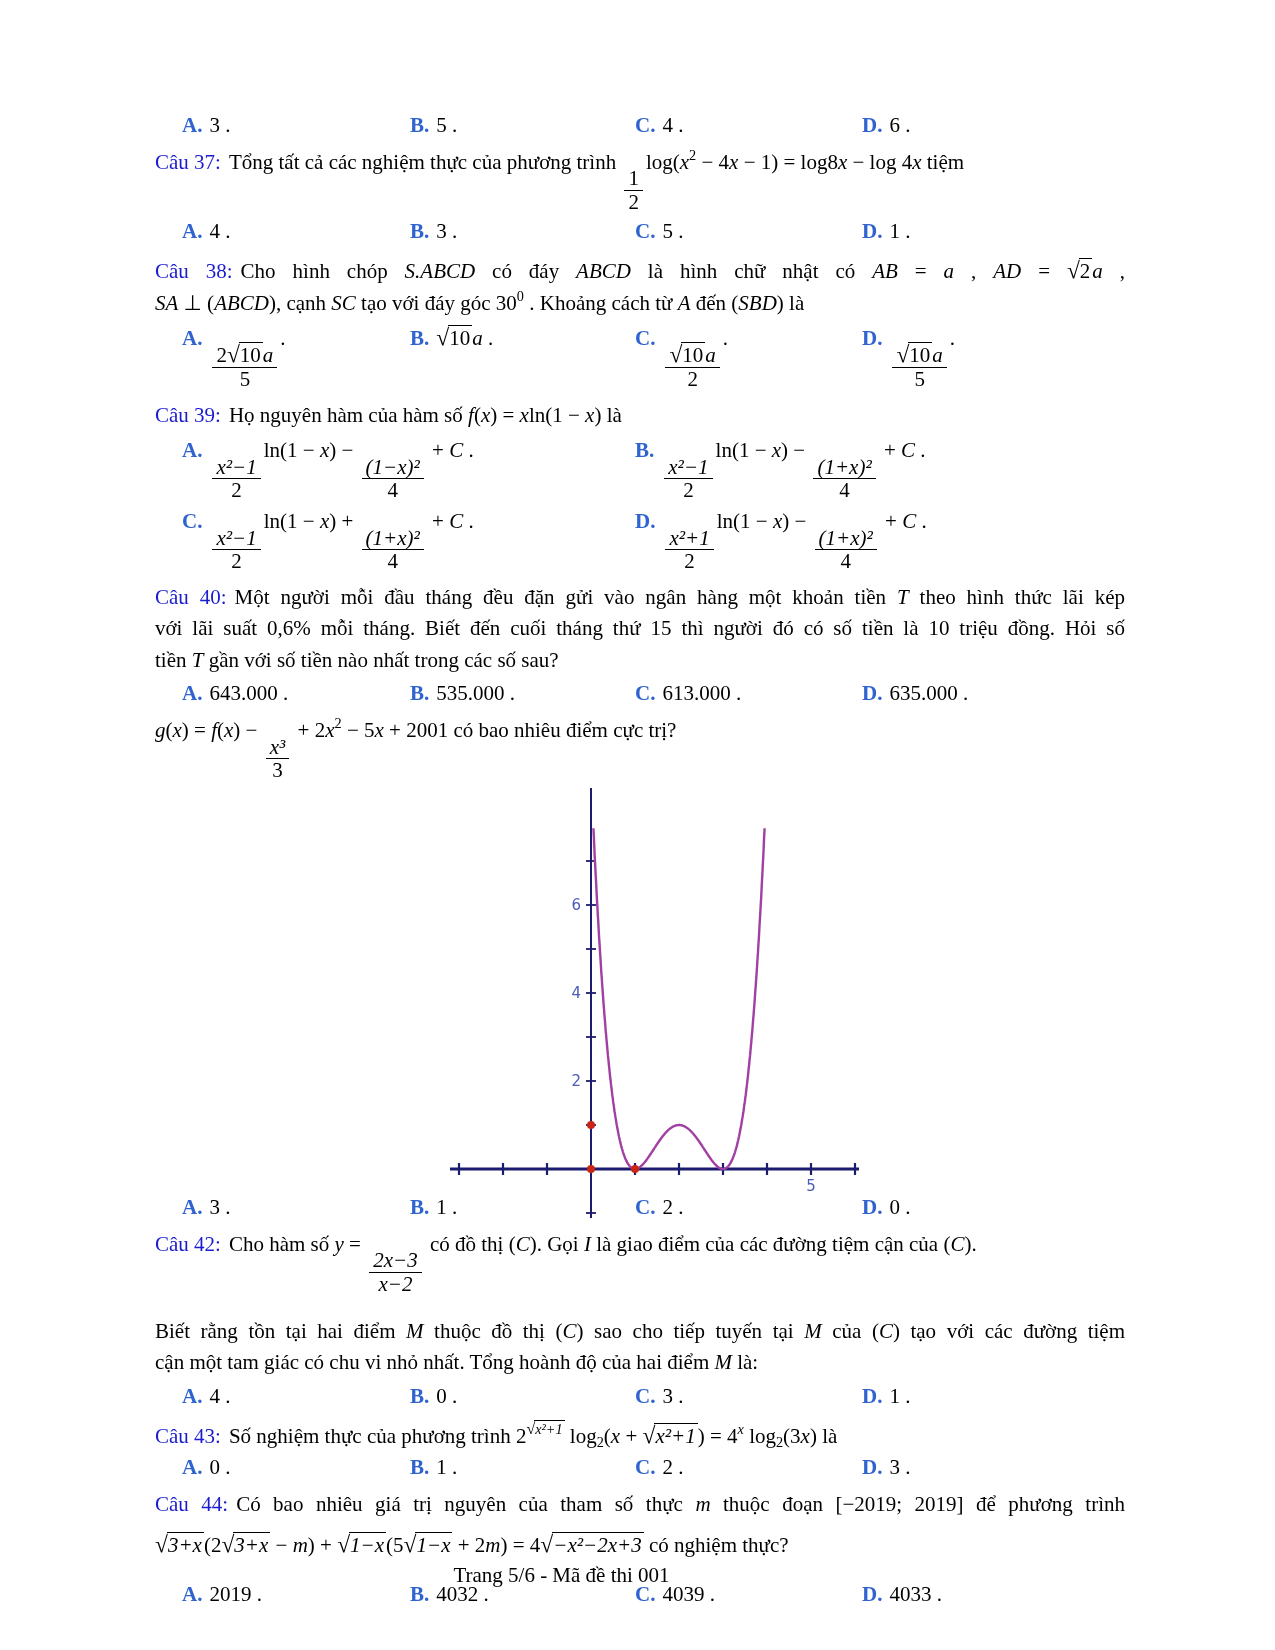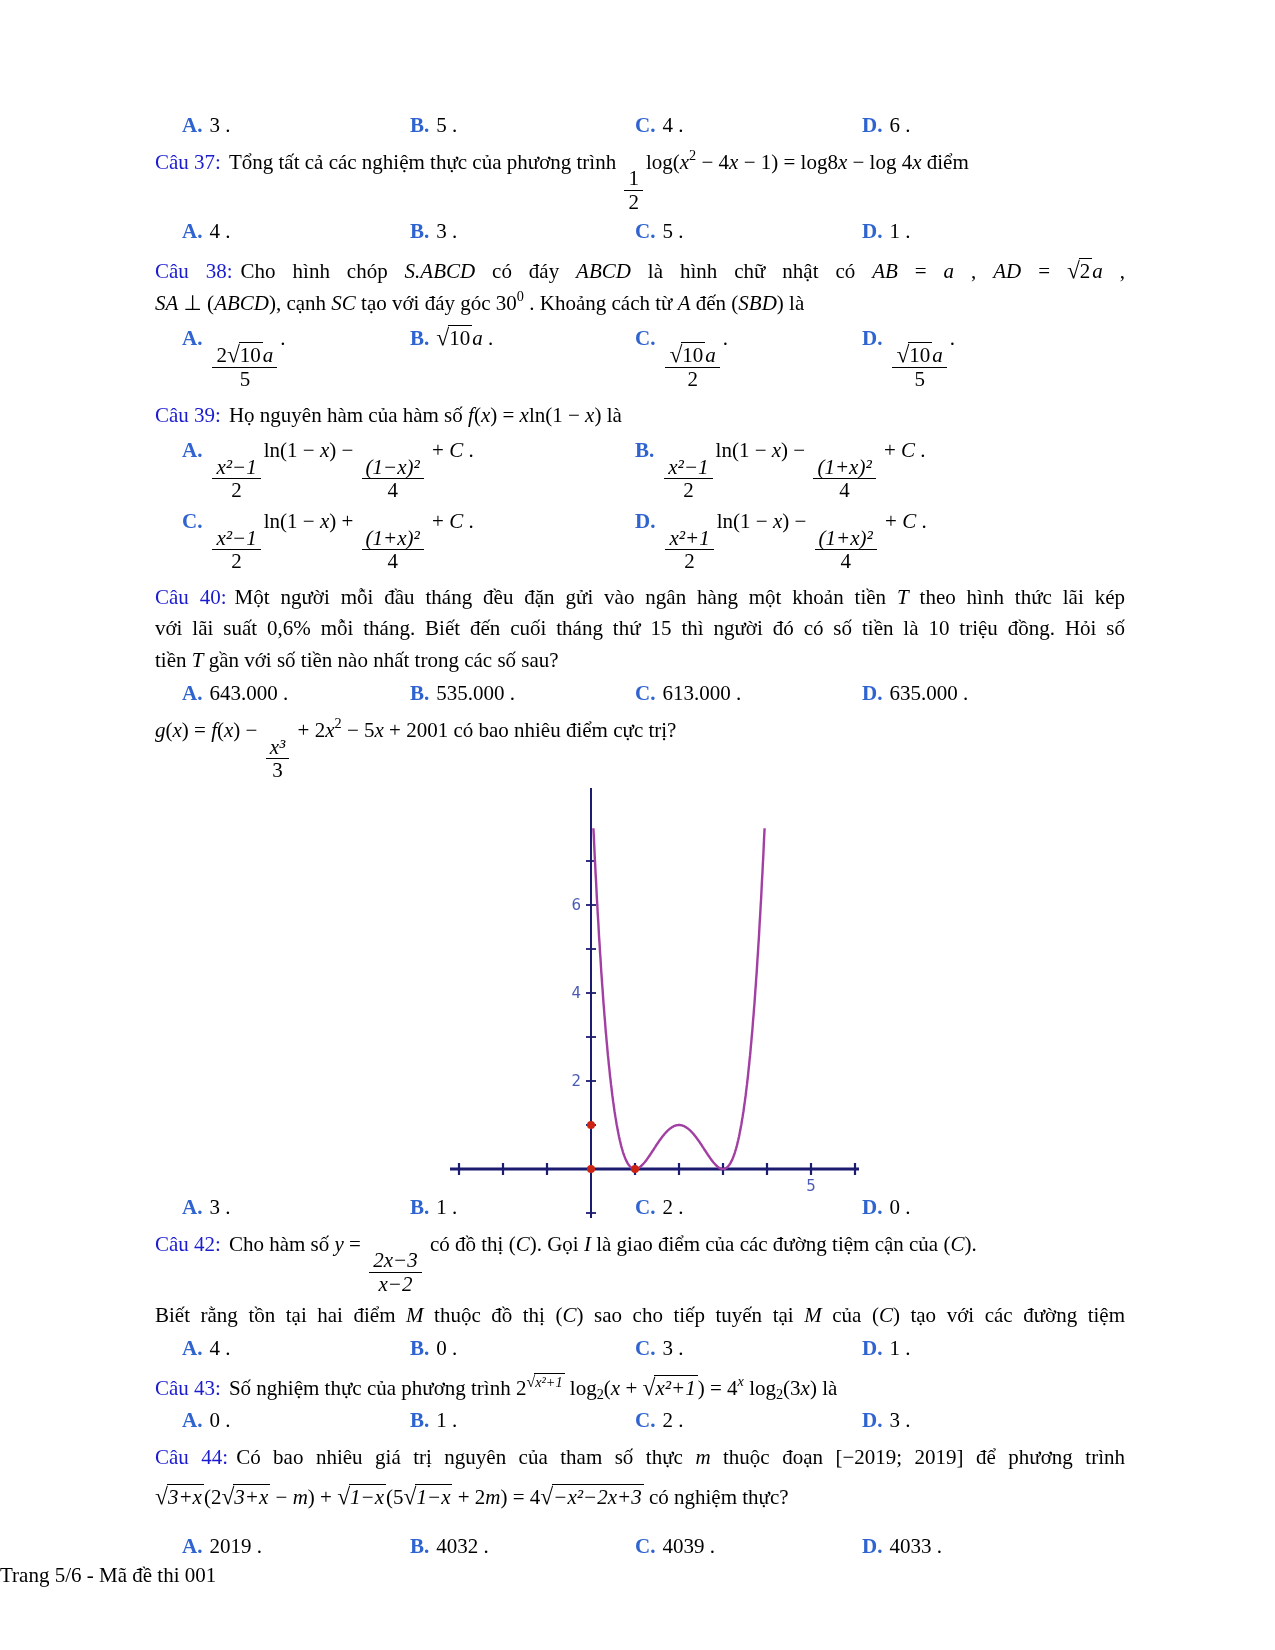--- a/index.html
+++ b/index.html
@@ -23,39 +23,39 @@
   .mfrac .num{padding:0 4px;border-bottom:1.4px solid #000;}
   .mfrac .den{padding:0 4px;}
   .mrad{white-space:nowrap;}
   .mrad .rq{font-size:1.12em;margin-right:-1px;}
   .mrad .rv{border-top:1.4px solid #000;padding:0 2px 0 1px;}
   .msup{font-size:0.68em;vertical-align:0.6em;line-height:0;}
   .msub{font-size:0.68em;vertical-align:-0.3em;line-height:0;}
   
   .graph-wrap{position:relative;height:404px;margin:4px 0 2px 293px;}
   .graph-wrap svg{position:absolute;top:0;left:0;overflow:visible;}
-  .footer{position:absolute;left:0;right:152px;top:1562px;text-align:left;line-height:1.3;font-family:Liberation Serif, serif;}
+  .footer{position:absolute;left:0;right:152px;top:1562px;text-align:center;line-height:1.3;font-family:Liberation Serif, serif;}
 </style>
 </head>
 <body>
 
 <div class="page">
 
   <div class="opt-row">
     <span class="opt"><span class="letter">A.</span><span><span class="mn">3 .</span></span></span>
     <span class="opt"><span class="letter">B.</span><span><span class="mn">5 .</span></span></span>
     <span class="opt"><span class="letter">C.</span><span><span class="mn">4 .</span></span></span>
     <span class="opt"><span class="letter">D.</span><span><span class="mn">6 .</span></span></span>
   </div>
 
   <div class="qblock">
     <div class="qline"><span class="qlabel">Câu 37:</span><span><span class="mn">Tổng tất cả các nghiệm thực của phương trình </span><span class="mfrac">
             <span class="num"><span class="mn">1</span></span>
             <span class="den"><span class="mn">2</span></span>
-          </span><span class="mn">log(</span><span class="mi">x</span><span class="msup"><span class="mn">2</span></span><span class="mn"> − 4</span><span class="mi">x</span><span class="mn"> − 1) = log8</span><span class="mi">x</span><span class="mn"> − log 4</span><span class="mi">x</span><span class="mn">  điểm</span></span></div>
+          </span><span class="mn">log(</span><span class="mi">x</span><span class="msup"><span class="mn">2</span></span><span class="mn"> − 4</span><span class="mi">x</span><span class="mn"> − 1) = log8</span><span class="mi">x</span><span class="mn"> − log 4</span><span class="mi">x</span><span class="mn">  tiệm</span></span></div>
     <div class="opt-row">
       <span class="opt"><span class="letter">A.</span><span><span class="mn">4 .</span></span></span>
       <span class="opt"><span class="letter">B.</span><span><span class="mn">3 .</span></span></span>
       <span class="opt"><span class="letter">C.</span><span><span class="mn">5 .</span></span></span>
       <span class="opt"><span class="letter">D.</span><span><span class="mn">1 .</span></span></span>
     </div>
   </div>
 
   <div class="qblock">
     <div class="qline just"><span class="qlabel">Câu 38:</span><span><span class="mn">Cho hình chóp </span><span class="mi">S.ABCD</span><span class="mn"> có đáy </span><span class="mi">ABCD</span><span class="mn"> là hình chữ nhật có </span><span class="mi">AB</span><span class="mn"> = </span><span class="mi">a</span><span class="mn"> , </span><span class="mi">AD</span><span class="mn"> = </span><span class="mrad"><span class="rq">√</span><span class="rv"><span class="mn">2</span></span></span><span class="mi">a</span><span class="mn"> ,</span></span></div>
@@ -173,21 +173,22 @@
       <span class="opt"><span class="letter">C.</span><span><span class="mn">2 .</span></span></span>
       <span class="opt"><span class="letter">D.</span><span><span class="mn">0 .</span></span></span>
     </div>
   </div>
 
   <div class="qblock">
     <div class="qline"><span class="qlabel">Câu 42:</span><span><span class="mn">Cho hàm số </span><span class="mi">y</span><span class="mn"> = </span><span class="mfrac">
             <span class="num"><span class="mi">2x−3</span></span>
             <span class="den"><span class="mi">x−2</span></span>
           </span><span class="mn"> có đồ thị (</span><span class="mi">C</span><span class="mn">). Gọi </span><span class="mi">I</span><span class="mn"> là giao điểm của các đường tiệm cận của (</span><span class="mi">C</span><span class="mn">).</span></span></div>
-    <div class="qline just" style="margin-top:4px"><span><span class="mn">Biết rằng tồn tại hai điểm </span><span class="mi">M</span><span class="mn"> thuộc đồ thị (</span><span class="mi">C</span><span class="mn">) sao cho tiếp tuyến tại </span><span class="mi">M</span><span class="mn"> của (</span><span class="mi">C</span><span class="mn">) tạo với các đường tiệm</span></span></div>
+    <div class="qline just" style="margin-top:20px"><span><span class="mn">Biết rằng tồn tại hai điểm </span><span class="mi">M</span><span class="mn"> thuộc đồ thị (</span><span class="mi">C</span><span class="mn">) sao cho tiếp tuyến tại </span><span class="mi">M</span><span class="mn"> của (</span><span class="mi">C</span><span class="mn">) tạo với các đường tiệm</span></span></div>
+    <div class="qline"><span><span class="mn">cận một tam giác có chu vi nhỏ nhất. Tổng hoành độ của hai điểm </span><span class="mi">M</span><span class="mn"> là:</span></span></div>
     <div class="opt-row">
       <span class="opt"><span class="letter">A.</span><span><span class="mn">4 .</span></span></span>
       <span class="opt"><span class="letter">B.</span><span><span class="mn">0 .</span></span></span>
       <span class="opt"><span class="letter">C.</span><span><span class="mn">3 .</span></span></span>
       <span class="opt"><span class="letter">D.</span><span><span class="mn">1 .</span></span></span>
     </div>
   </div>
 
   <div class="qblock">
     <div class="qline"><span class="qlabel">Câu 43:</span><span><span class="mn">Số nghiệm thực của phương trình 2</span><span class="msup"><span class="mrad"><span class="rq">√</span><span class="rv"><span class="mi">x²+1</span></span></span></span><span class="mn"> log</span><span class="msub"><span class="mn">2</span></span><span class="mn">(</span><span class="mi">x</span><span class="mn"> + </span><span class="mrad"><span class="rq">√</span><span class="rv"><span class="mi">x²+1</span></span></span><span class="mn">) = 4</span><span class="msup"><span class="mi">x</span></span><span class="mn"> log</span><span class="msub"><span class="mn">2</span></span><span class="mn">(3</span><span class="mi">x</span><span class="mn">)  là</span></span></div>

